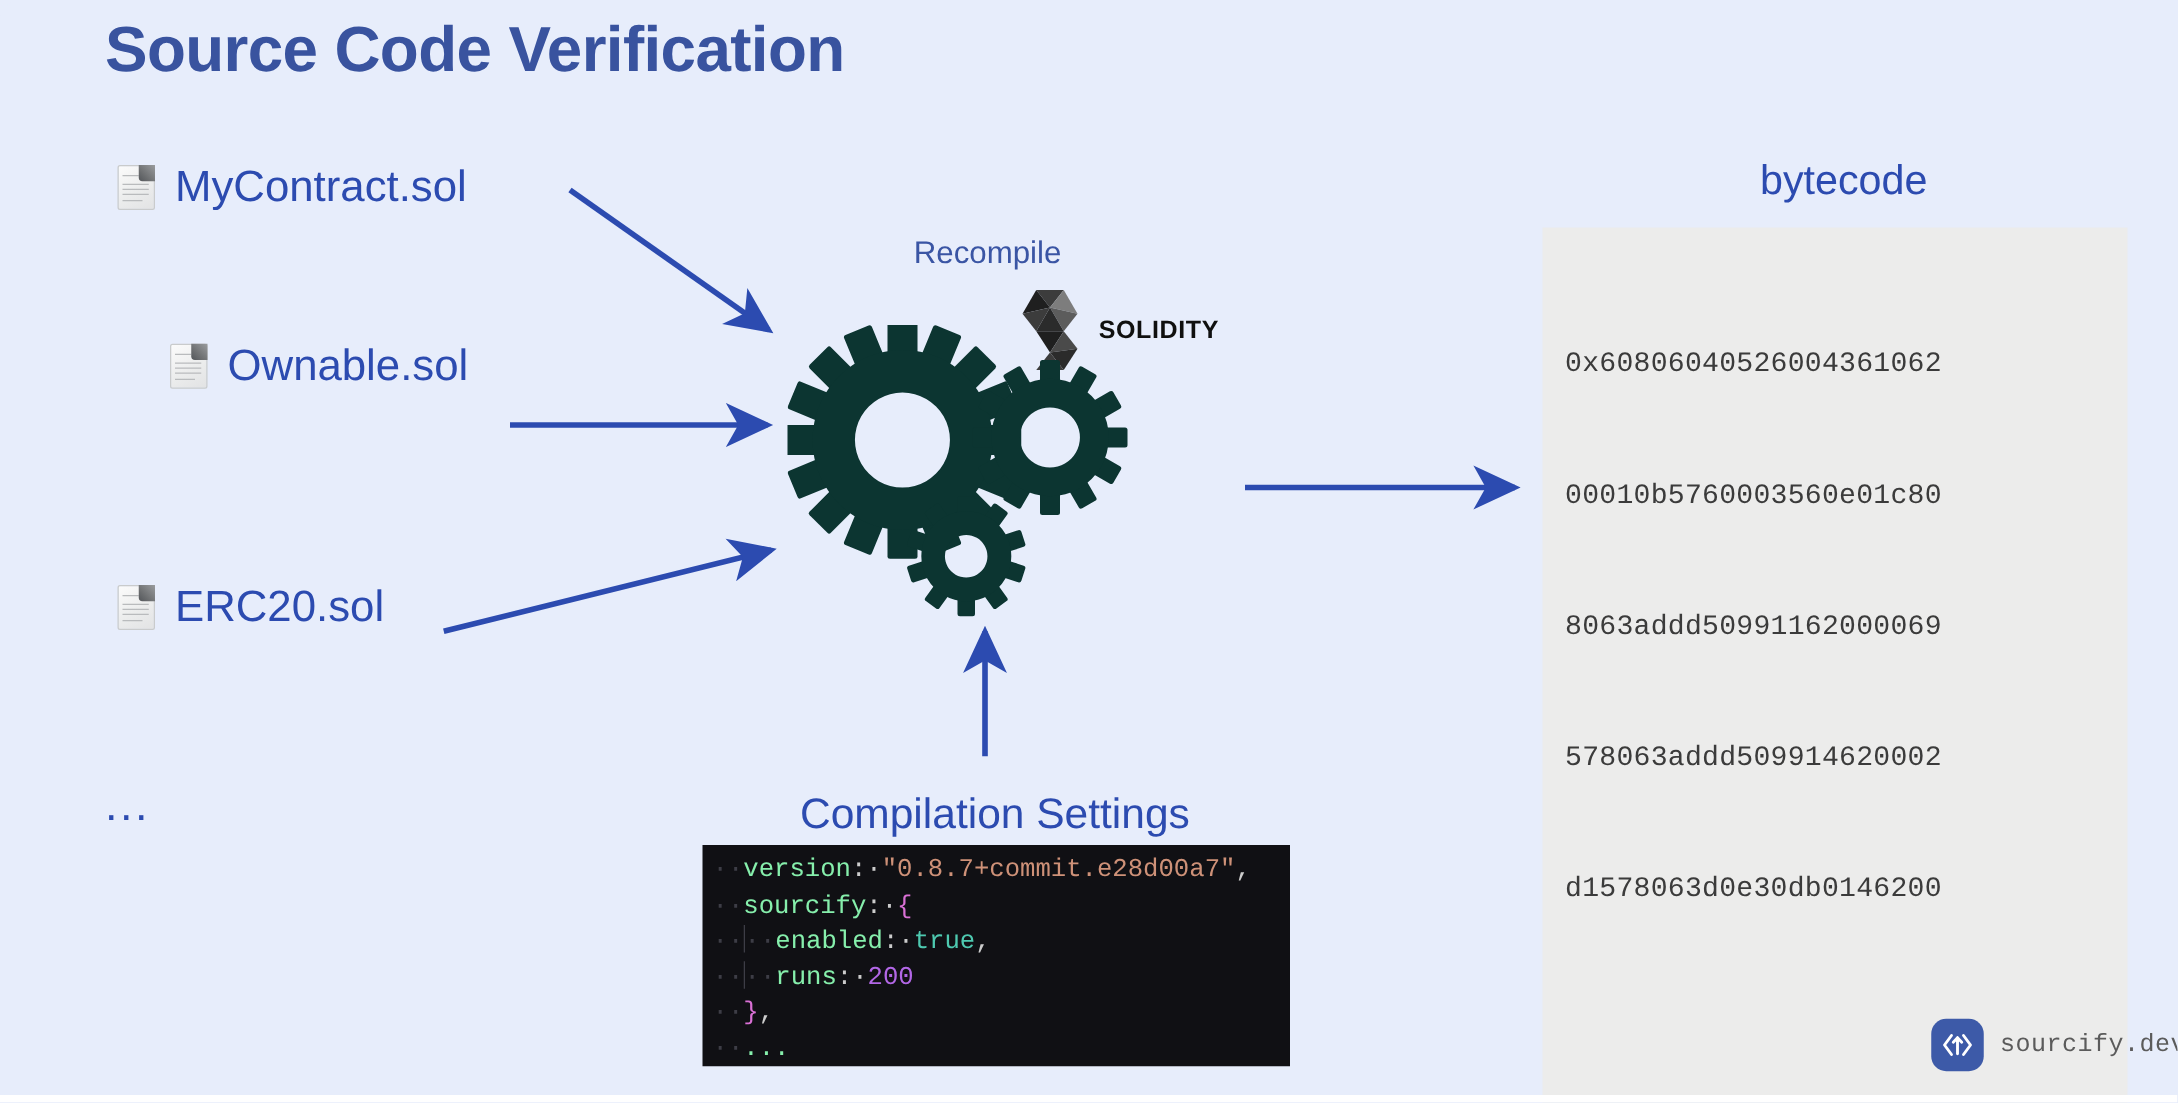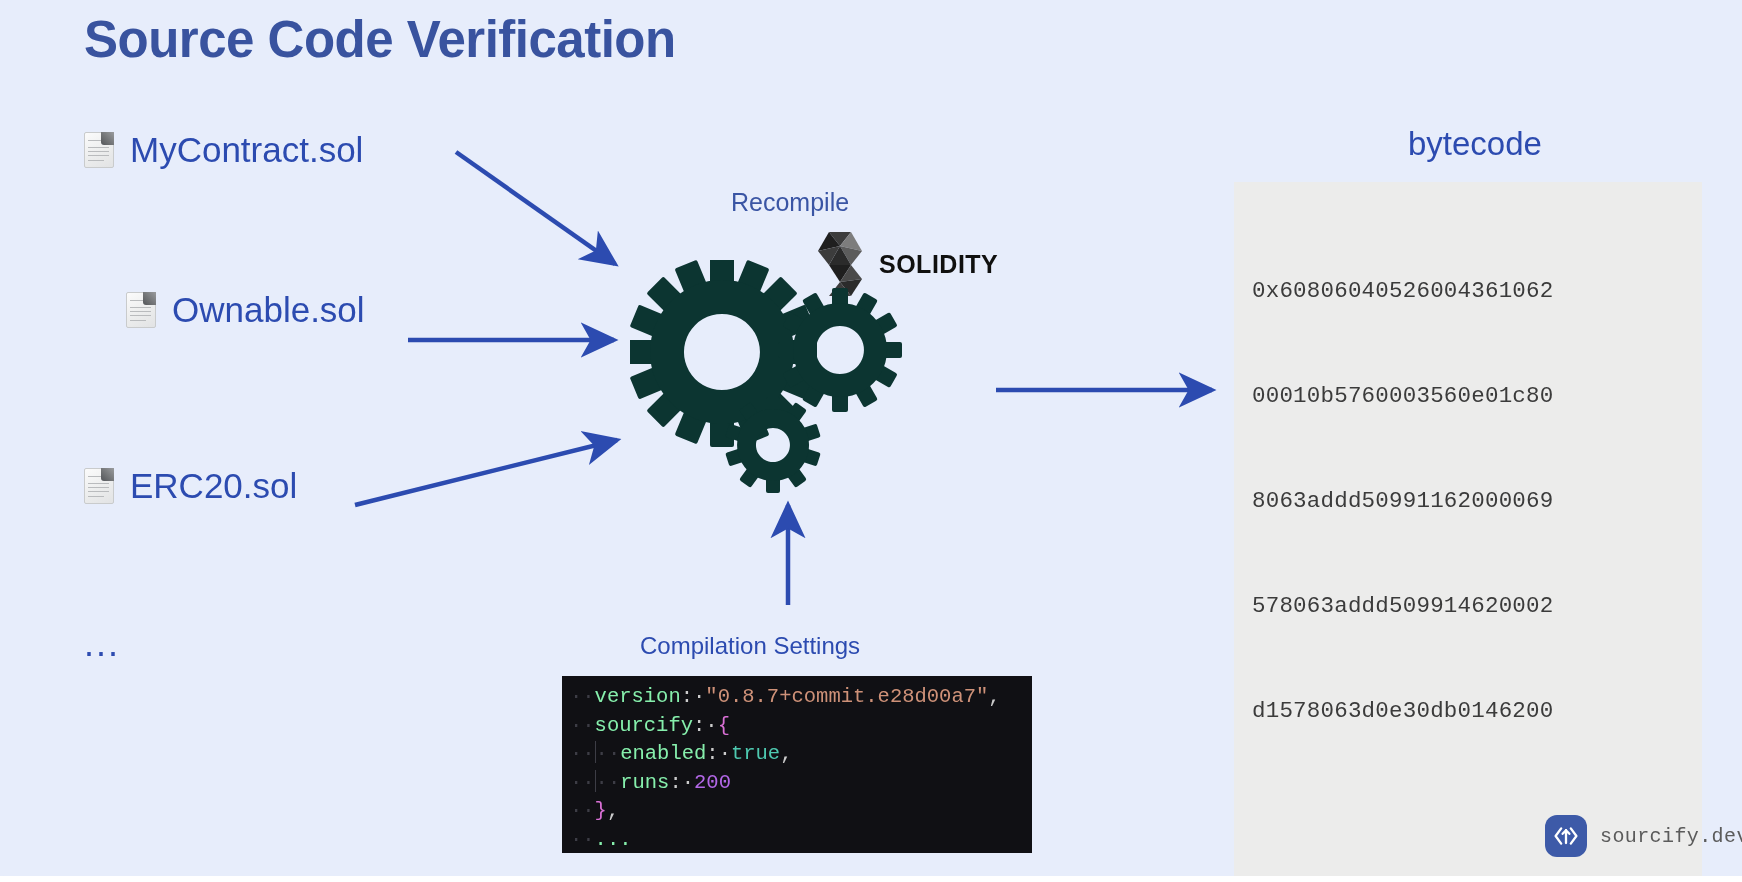--- a/index.html
+++ b/index.html
@@ -38,20 +38,21 @@
     white-space: nowrap;
   }
 
   
   .file-row {
     position: absolute;
     display: flex;
     align-items: center;
     gap: 16px;
     white-space: nowrap;
+    margin-left: 10px;
   }
   .file-label {
     font-size: 35px;
     color: #2c4bb0;
     font-weight: 400;
   }
   .doc-icon {
     position: relative;
     width: 30px;
     height: 36px;
@@ -102,21 +103,21 @@
   .solidity-logo {
     position: absolute;
     left: 812px;
     top: 232px;
     display: flex;
     align-items: center;
     gap: 11px;
   }
   .solidity-mark { width: 56px; height: 64px; display:block; }
   .solidity-word {
-    font-size: 25px;
+    font-size: 20px;
     font-weight: bold;
     color: #10100f;
     letter-spacing: 0.5px;
   }
 
   
   .gears {
     position: absolute;
     left: 630px;
     top: 260px;
@@ -153,21 +154,21 @@
     color: #3b3b3b;
     letter-spacing: 0.2px;
     white-space: pre;
   }
 
   
   .settings-label {
     position: absolute;
     left: 640px;
     top: 632px;
-    font-size: 24px;
+    font-size: 34px;
     color: #2c4bb0;
     white-space: nowrap;
   }
   .code-box {
     position: absolute;
     left: 562px;
     top: 676px;
     width: 470px;
     height: 177px;
     background: #101014;
@@ -232,21 +233,21 @@
       <span class="ln" style="top:8px;  width:13px;"></span>
       <span class="ln" style="top:15px; width:21px;"></span>
       <span class="ln" style="top:19px; width:21px;"></span>
       <span class="ln" style="top:23px; width:21px;"></span>
       <span class="ln" style="top:28px; width:16px;"></span>
       <span class="fold"></span>
     </span>
     <span class="file-label">MyContract.sol</span>
   </div>
 
-  <div class="file-row" style="left:84px; top:290px;padding-left:42px;">
+  <div class="file-row" style="left:84px; top:273px;padding-left:42px;">
     <span class="doc-icon">
       <span class="sheet"></span>
       <span class="ln" style="top:8px;  width:13px;"></span>
       <span class="ln" style="top:15px; width:21px;"></span>
       <span class="ln" style="top:19px; width:21px;"></span>
       <span class="ln" style="top:23px; width:21px;"></span>
       <span class="ln" style="top:28px; width:16px;"></span>
       <span class="fold"></span>
     </span>
     <span class="file-label">Ownable.sol</span>

